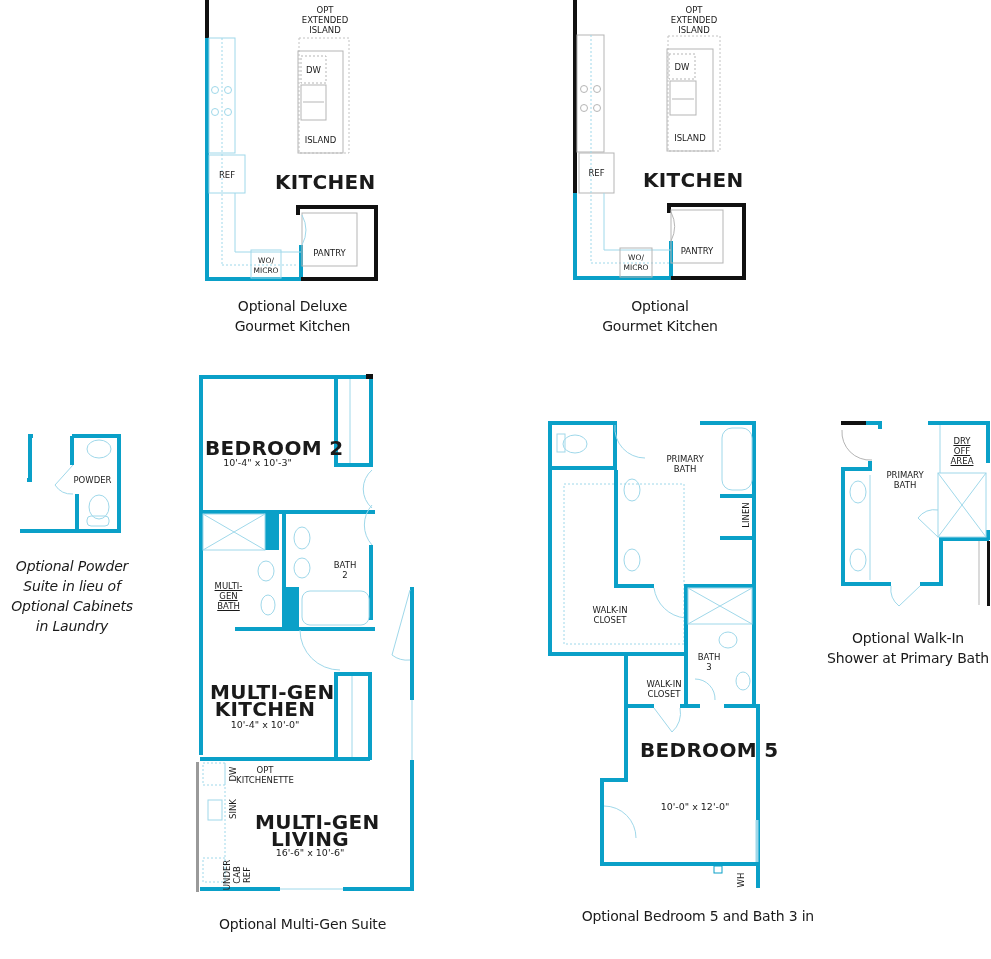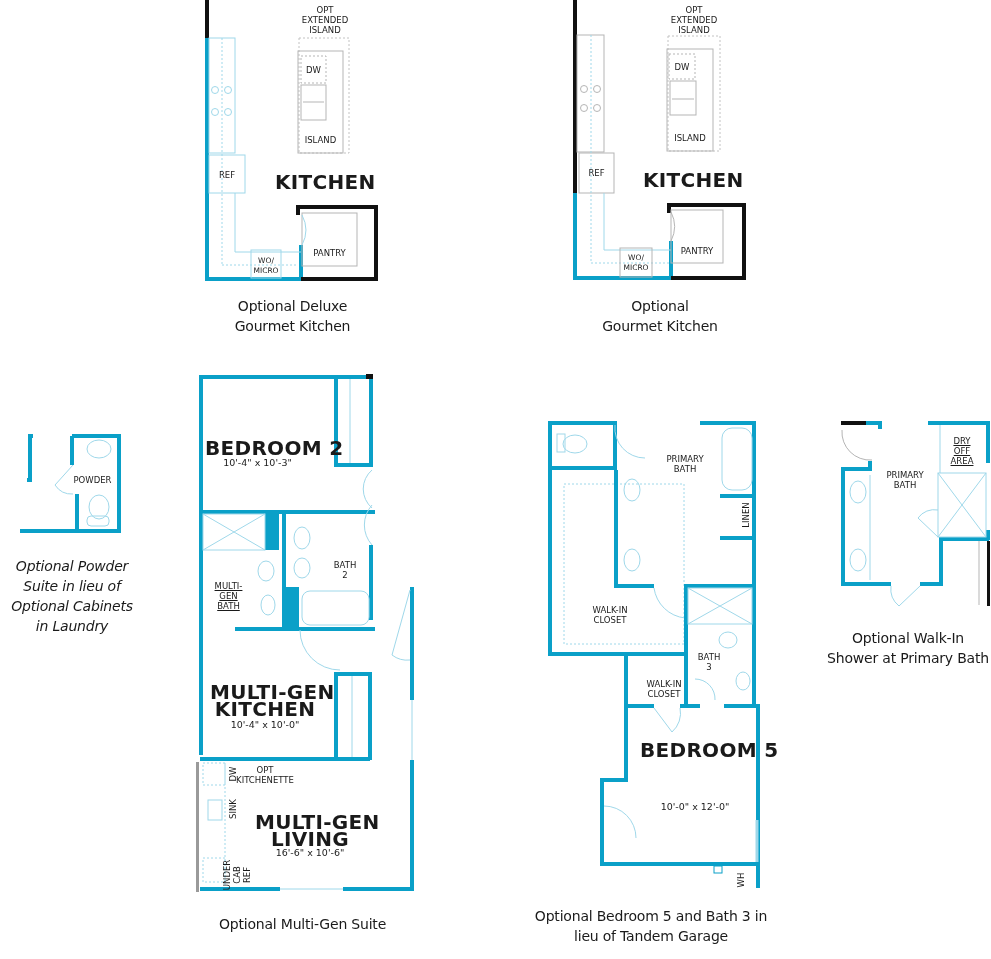--- a/index.html
+++ b/index.html
@@ -302,23 +302,22 @@
   <div>BATH</div>
   <div>3</div>
 </div>
 <div class="lbl sm" style="left:640px;top:679px;width:48px;">
   <div>WALK-IN</div>
   <div>CLOSET</div>
 </div>
 <div class="lbl room" style="left:640px;top:742px;width:110px;">BEDROOM 5</div>
 <div class="lbl dim" style="left:640px;top:801px;width:110px;">10'-0" x 12'-0"</div>
 <div class="lbl sm vert" style="left:732px;top:875px;width:18px;">WH</div>
-<div class="caption" style="left:516px;top:906px;width:270px;">
+<div class="caption" style="left:544px;top:906px;width:270px;text-align:right;">
   <div>Optional Bedroom 5 and Bath 3 in</div>
-  <div>lieu of Tandem Garage</div>
 </div>
 
 <div class="lbl sm" style="left:875px;top:470px;width:60px;">
   <div>PRIMARY</div>
   <div>BATH</div>
 </div>
 <div class="lbl sm" style="left:942px;top:436px;width:40px;text-decoration:underline;">
   <div>DRY</div>
   <div>OFF</div>
   <div>AREA</div>

